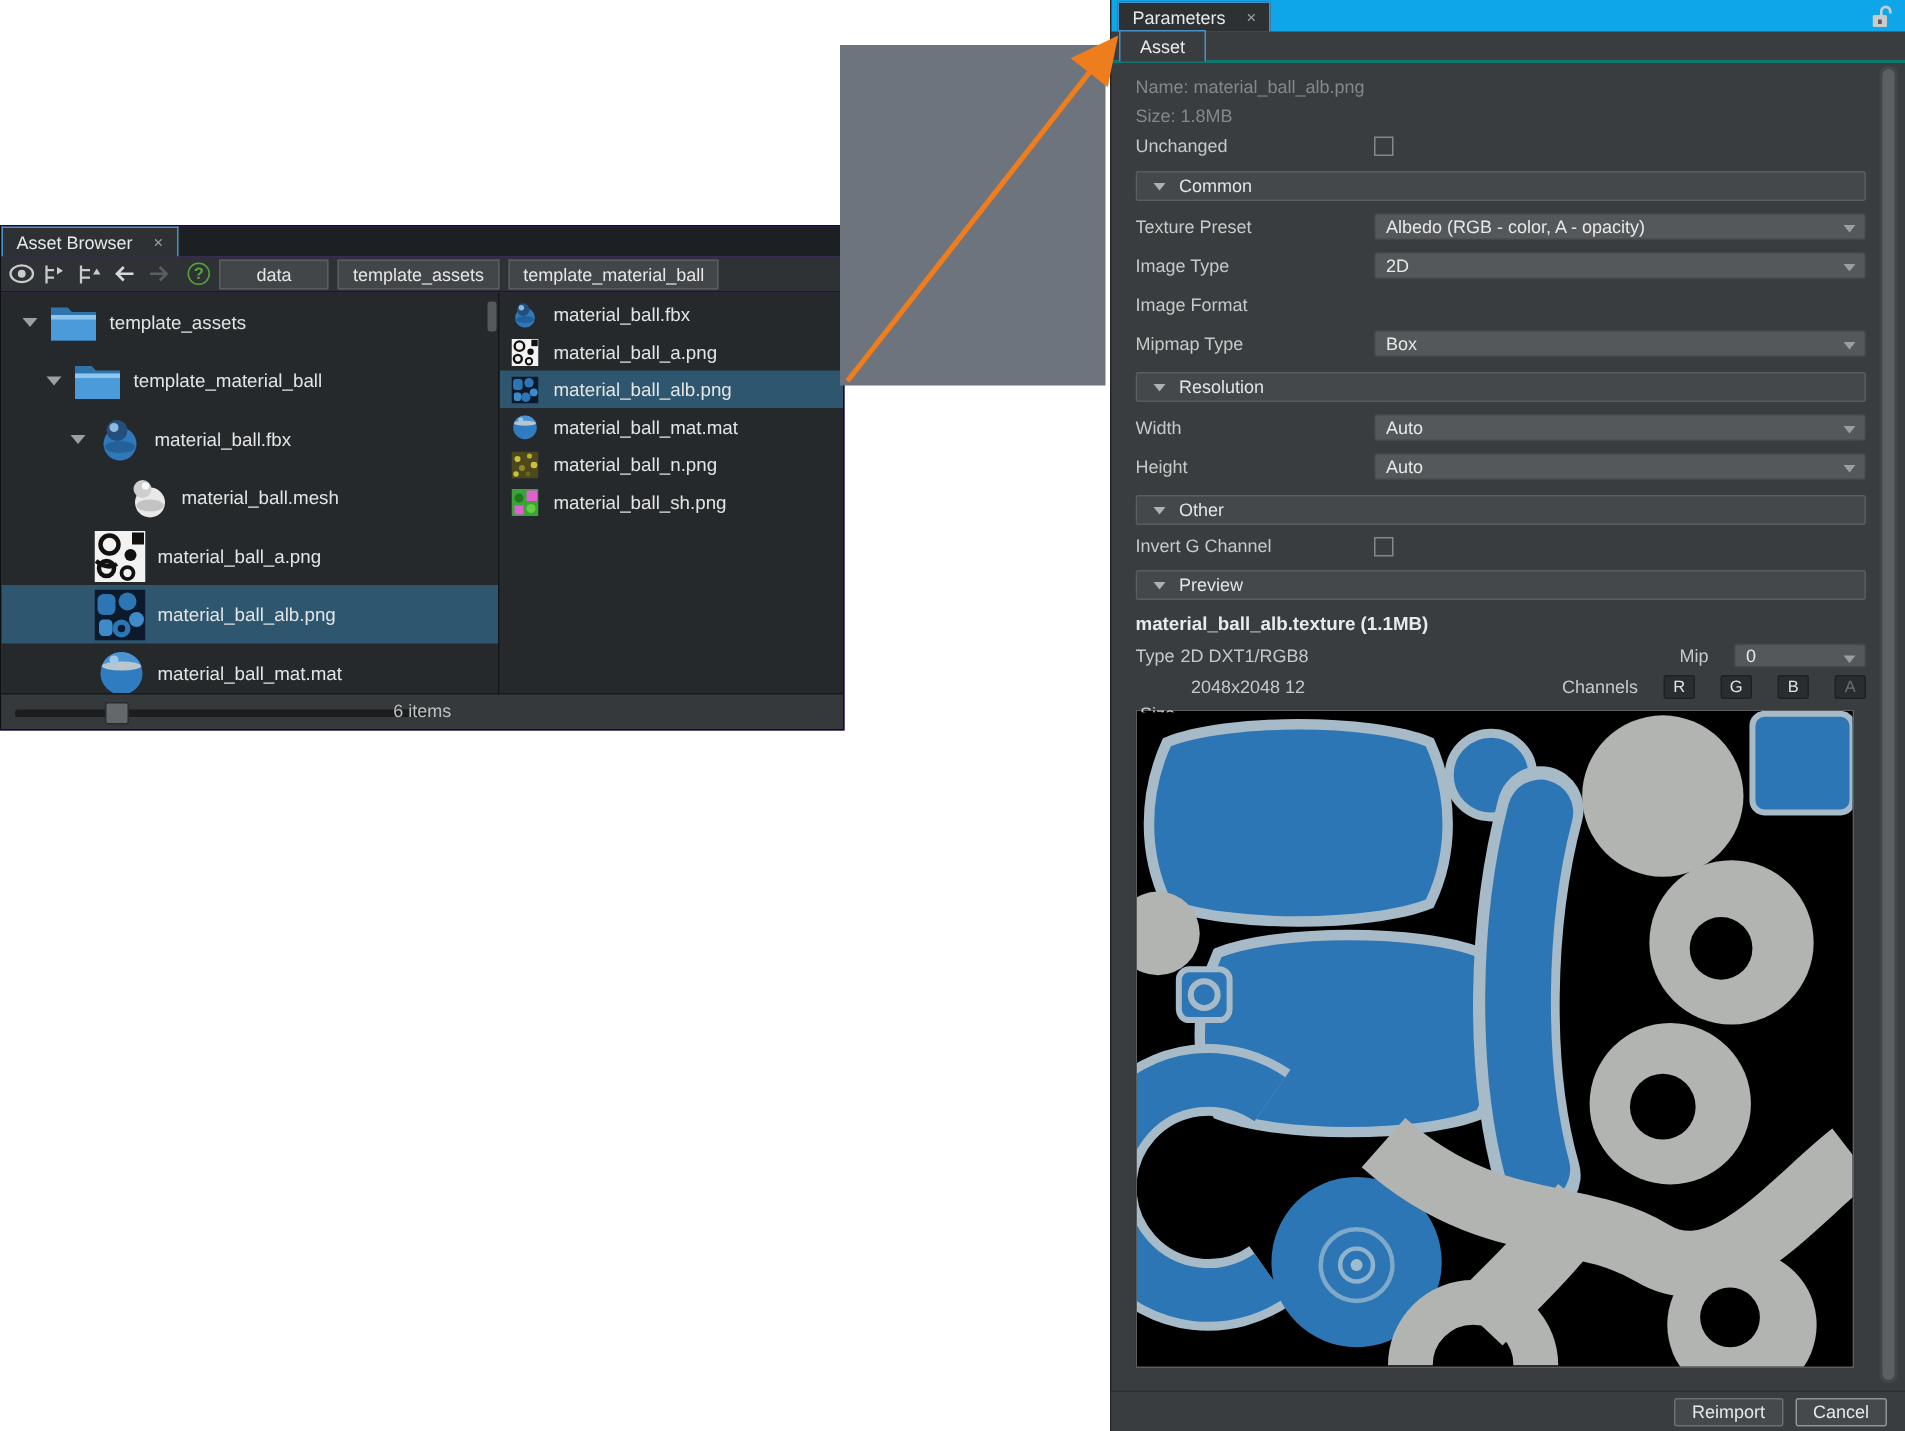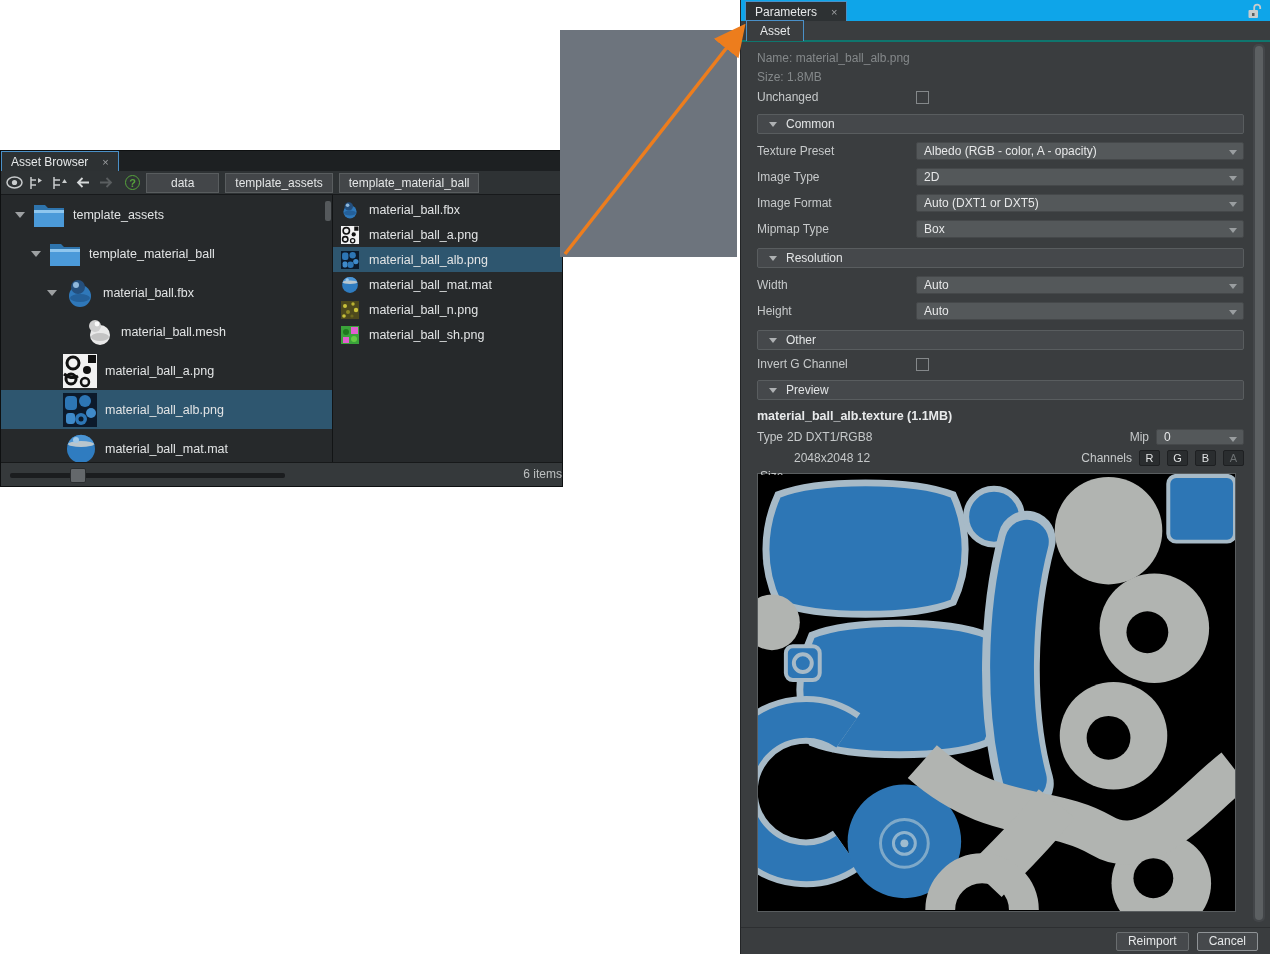--- a/index.html
+++ b/index.html
@@ -28,21 +28,21 @@
   .expander{width:0;height:0;border-left:5px solid transparent;border-right:5px solid transparent;
             border-top:6px solid #9da0a2;flex:0 0 auto;}
   .tree-scroll{position:absolute;right:1px;top:6px;width:6px;height:20px;background:#55595c;border-radius:2px;}
   .ab-list{flex:1;background:#26292b;padding-top:2px;overflow:hidden;}
   .lrow{height:25px;display:flex;align-items:center;gap:10px;padding:0 8px;color:#e2e4e5;font-size:12.5px;white-space:nowrap;}
   .lrow.sel{background:var(--selection);}
   .ab-status{height:24px;background:#35393b;border-top:1px solid #17191a;position:relative;flex:0 0 auto;}
   .slider-track{position:absolute;left:9px;top:10px;width:275px;height:5px;background:#1b1d1f;border-radius:2px;}
   .slider-thumb{position:absolute;left:60px;top:-5px;width:16px;height:15px;background:#64686b;
                 border:1px solid #2a2d2f;border-radius:2px;}
-  .status-text{position:absolute;left:0;right:0;top:4px;text-align:right;color:#bdc0c1;font-size:12px;}
+  .status-text{position:absolute;left:0;right:0;top:4px;text-align:center;color:#bdc0c1;font-size:12px;}
 
   
   .dragrect{position:absolute;left:560px;top:30px;width:177px;height:227px;background:#6d747d;z-index:5;}
   .arrow-svg{position:absolute;left:550px;top:14px;width:210px;height:252px;z-index:6;pointer-events:none;}
 
   
   .params{position:absolute;left:740px;top:0;width:530px;height:954px;background:#3a3d3f;
           border-left:1px solid #232527;z-index:3;}
   .p-tabrow{height:21px;background:#0ea5e9;display:flex;align-items:flex-end;position:relative;}
   .p-tabrow .tab{margin-left:4px;background:#2d3133;}
@@ -65,21 +65,21 @@
   .checkbox{width:13px;height:13px;border:1px solid #84888a;background:transparent;position:relative;}
   .checkbox.checked::after{content:"";position:absolute;left:2px;top:2px;width:7px;height:7px;background:#9a9ea0;}
   .section{height:20px;margin:6px 0 4px 0;background:#45484b;border:1px solid #595d5f;border-radius:2px;
            display:flex;align-items:center;gap:9px;padding:0 0 0 11px;color:#e2e4e5;font-size:12px;}
   .sec-arrow{width:0;height:0;border-left:4px solid transparent;border-right:4px solid transparent;
              border-top:5px solid #aeb1b3;}
   .pv-title{margin-top:9px;height:16px;font-weight:bold;color:#e8eaeb;font-size:12.5px;}
   .pv-row{height:19px;display:flex;align-items:center;color:#c6c9ca;font-size:12px;margin-top:2px;}
   .pv-row .k{width:30px;flex:0 0 auto;}
   .pv-row .k2{width:34px;flex:0 0 auto;margin-left:3px;margin-top:36px;}
-  .pv-right{margin-left:auto;display:flex;align-items:center;gap:7px;}
+  .pv-right{margin-left:auto;display:flex;align-items:center;gap:17px;}
   .mip-dd{width:88px;height:16px;}
   .chbtn{width:21px;height:16px;background:#2a2d2f;border:1px solid #1e2022;border-radius:2px;
          color:#e0e2e3;font-size:11px;display:flex;align-items:center;justify-content:center;}
   .chbtn.dim{color:#6c7072;}
   .preview-box{margin-top:6px;width:479px;height:439px;border:1px solid #595d5f;background:#000;}
   .p-scroll{position:absolute;right:5px;top:44px;width:12px;height:878px;background:#434649;border-radius:5px;}
   .p-scroll .thumb{position:absolute;left:2px;right:2px;top:2px;bottom:2px;background:#5c6062;border-radius:4px;}
   .p-bottom{position:absolute;left:0;right:0;bottom:0;height:27px;background:#3a3d3f;border-top:1px solid #2d2f31;
             display:flex;align-items:center;justify-content:flex-end;gap:8px;padding-right:12px;}
   .btn{height:19px;padding:0 11px;background:#46494c;border:1px solid #6a6e70;border-radius:2px;
@@ -340,26 +340,20 @@
     <span class="flabel">Image Type</span>
     <div class="fctrl">
             <div class="dropdown">
       <span>2D</span>
       <span class="caret"></span>
             </div>
           </div>
   </div>
   <div class="frow">
     <span class="flabel">Image Format</span>
-    <div class="fctrl">
-            <div class="dropdown">
-      <span>Auto (DXT1 or DXT5)</span>
-      <span class="caret"></span>
-            </div>
-          </div>
   </div>
   <div class="frow">
     <span class="flabel">Mipmap Type</span>
     <div class="fctrl">
             <div class="dropdown">
       <span>Box</span>
       <span class="caret"></span>
             </div>
           </div>
   </div>

